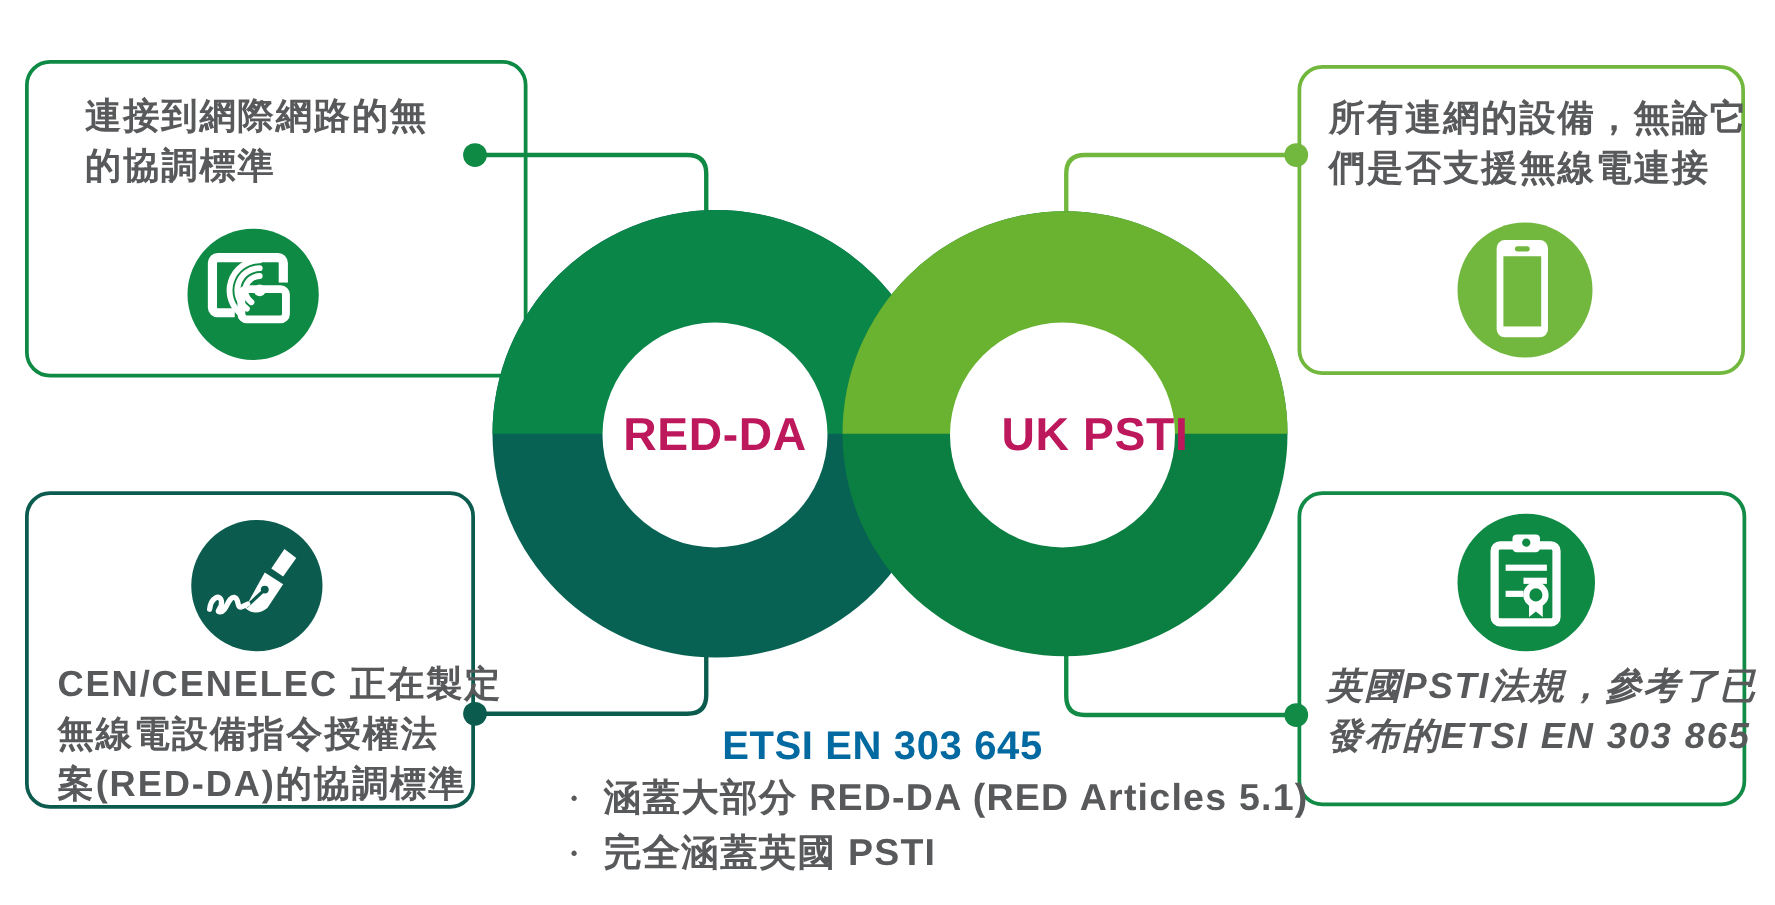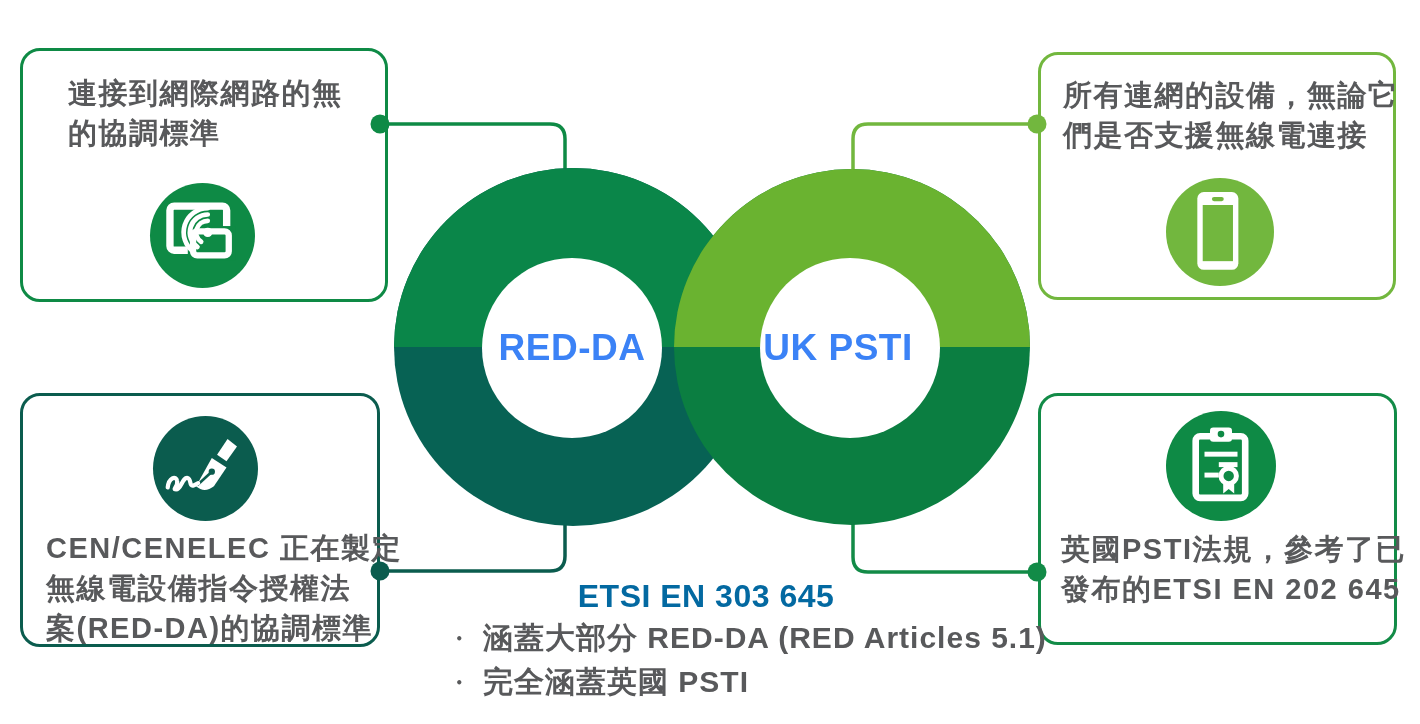--- a/index.html
+++ b/index.html
@@ -2,42 +2,42 @@
 <html><head>
 <meta charset="utf-8">
 <style>
   html,body{margin:0;padding:0;background:#ffffff;}
   .canvas{
     position:relative;width:1420px;height:724px;background:#ffffff;overflow:hidden;
     font-family:"Liberation Sans","DejaVu Sans",sans-serif;
   }
   .layer{position:absolute;left:0;top:0;z-index:2;pointer-events:none;}
   .box{position:absolute;border-radius:20px;background:#ffffff;z-index:1;box-sizing:border-box;}
-  .box-tl{left:20px;top:48px;width:368px;height:254px;border:3px solid #0e8a45;}
+  .box-tl{left:20px;top:48px;width:402px;height:254px;border:3px solid #0e8a45;}
   .box-tr{left:1038px;top:52px;width:358px;height:248px;border:3px solid #72b73e;}
   .box-bl{left:20px;top:393px;width:360px;height:254px;border:3px solid #0b5c4e;}
-  .box-br{left:1038px;top:393px;width:359px;height:252px;border:3px solid #128b47;}
+  .box-br{left:1038px;top:393px;width:359px;height:252px;border:3px solid #128b47;font-style:italic;}
   .box-text{
     position:absolute;color:#58595b;font-size:29px;line-height:40px;
     font-weight:600;letter-spacing:1.5px;white-space:nowrap;
   }
   .box-text span{display:block;}
   .tl-text{left:45px;top:22px;}
   .tr-text{left:22px;top:20px;}
   .bl-text{left:23px;top:132px;}
   .br-text{left:20px;top:133px;}
   .icon-circle{position:absolute;border-radius:50%;}
   .icon-circle svg{display:block;width:100%;height:100%;}
   .ic-tl{left:127px;top:132px;width:105px;height:105px;background:#0e8a45;}
   .ic-tr{left:125px;top:123px;width:108px;height:108px;background:#72b73e;}
   .ic-bl{left:130px;top:20px;width:105px;height:105px;background:#0b5c4e;}
   .ic-br{left:125px;top:15px;width:110px;height:110px;background:#0e8a45;}
   .venn-label{
     position:absolute;z-index:3;transform:translate(-50%,-50%);
-    color:#3b82f6;font-size:37px;font-weight:700;white-space:nowrap;letter-spacing:0.5px;
+    color:#be185d;font-size:37px;font-weight:700;white-space:nowrap;letter-spacing:0.5px;
   }
   .footer-title{
     position:absolute;left:706px;top:578px;transform:translateX(-50%);
     color:#0369a1;font-size:32px;font-weight:700;letter-spacing:0.5px;white-space:nowrap;z-index:3;
   }
   .footer-bullet{
     position:absolute;left:448px;color:#58595b;font-size:30px;font-weight:600;
     letter-spacing:1px;white-space:nowrap;z-index:3;display:flex;align-items:center;
   }
   .fb-1{top:618px;}
@@ -131,26 +131,26 @@
         <circle cx="50" cy="21" r="3" fill="#0e8a45"></circle>
         <rect x="35" y="37" width="30" height="4.5" fill="#ffffff"></rect>
         <rect x="48" y="46.5" width="17" height="4.5" fill="#ffffff"></rect>
         <rect x="35" y="56" width="13" height="4.5" fill="#ffffff"></rect>
         <circle cx="57" cy="59" r="7" fill="none" stroke="#ffffff" stroke-width="4.5"></circle>
         <polygon points="52,65 52,75 57,71 62,75 62,65" fill="#ffffff"></polygon>
       </svg>
     </div>
     <div class="box-text br-text">
       <span>英國PSTI法規，參考了已</span>
-      <span>發布的ETSI EN 202 645</span>
+      <span>發布的ETSI EN 303 865</span>
     </div>
   </div>
 
   <div class="venn-label" style="left:572px;top:348px;">RED-DA</div>
-  <div class="venn-label" style="left:838px;top:348px;">UK PSTI</div>
+  <div class="venn-label" style="left:876px;top:348px;">UK PSTI</div>
 
   <div class="footer-title">ETSI EN 303 645</div>
   <div class="footer-bullet fb-1">
     <span class="dot">・</span>
     <span>涵蓋大部分 RED-DA (RED Articles 5.1)</span>
   </div>
   <div class="footer-bullet fb-2">
     <span class="dot">・</span>
     <span>完全涵蓋英國 PSTI</span>
   </div>

